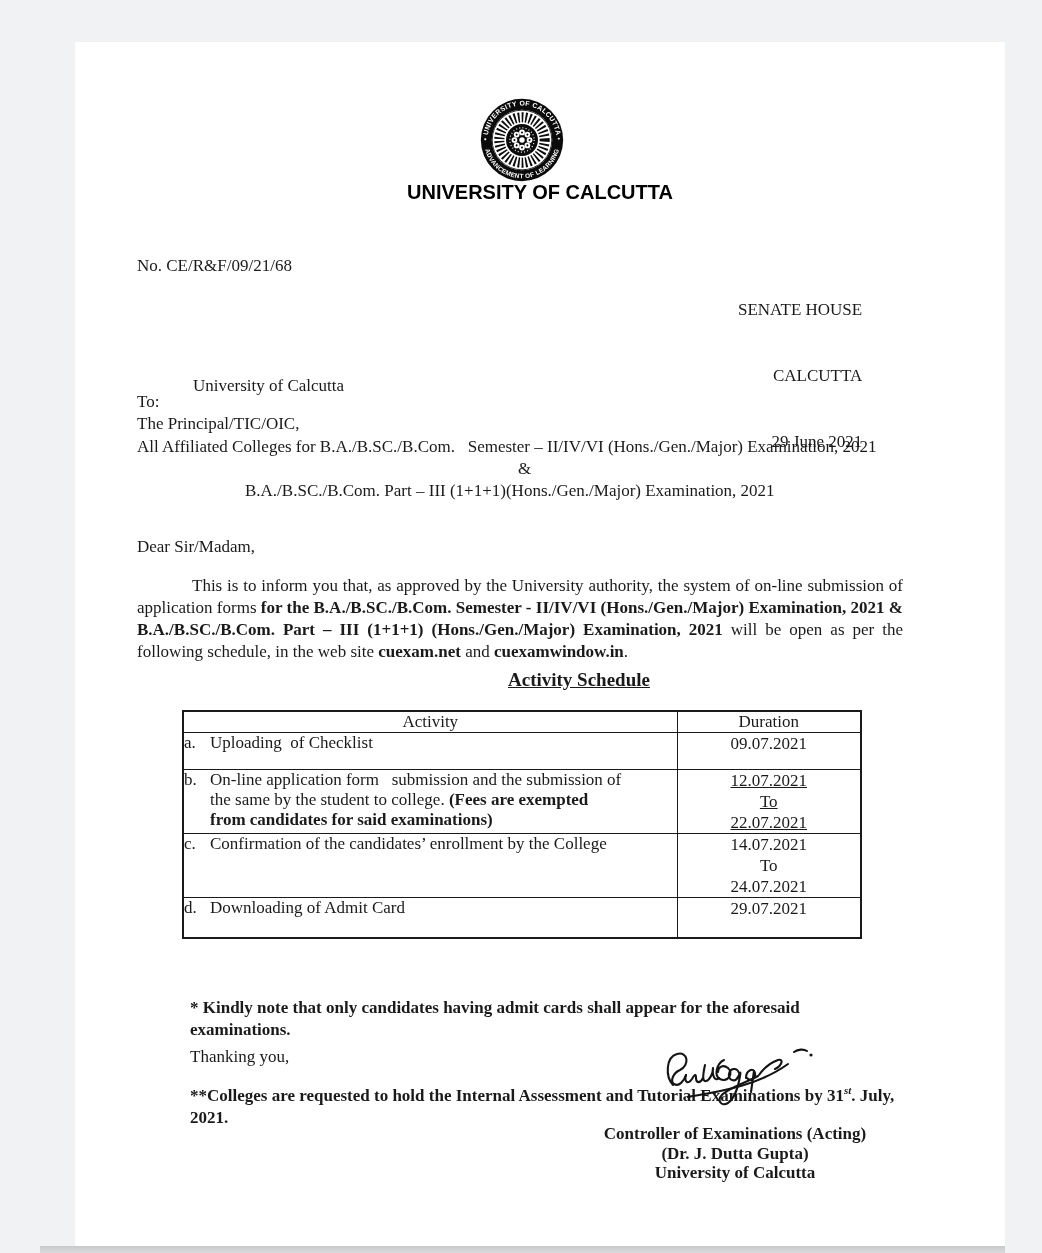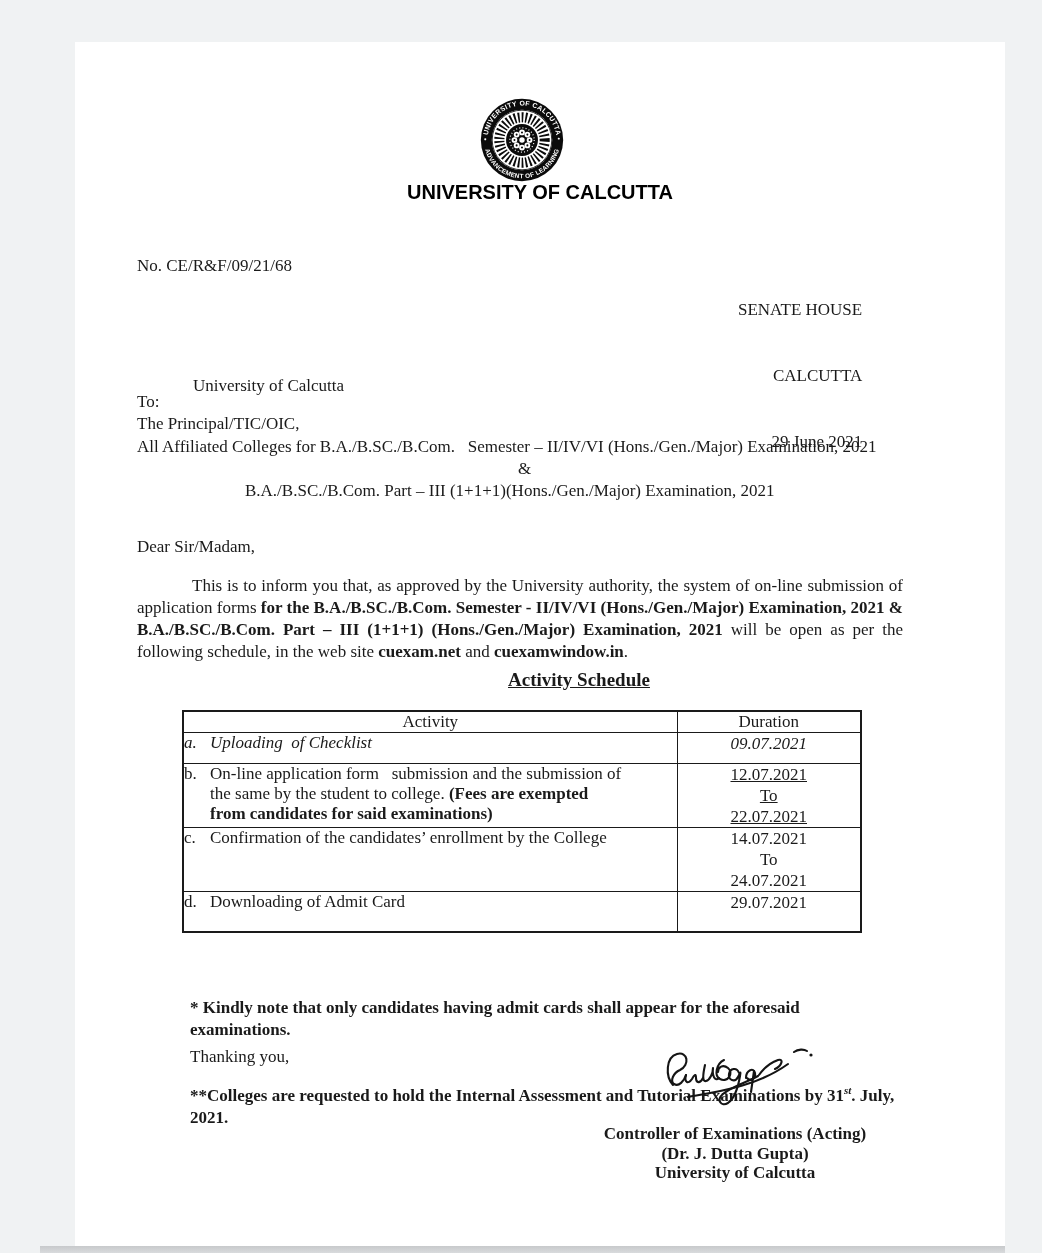--- a/index.html
+++ b/index.html
@@ -76,21 +76,21 @@
     padding:0;
   }
   .sched-table{border:2px solid #1a1a1a;}
   .col-activity{width:494px;}
   .col-duration{width:184px;}
   .sched-table th{text-align:center;height:20px;line-height:20px;}
   .act-cell{padding:1px 8px 0 38px;}
   .act-marker{display:inline-block;width:26px;}
   .act-text{display:inline-block;vertical-align:top;width:418px;line-height:20px;white-space:pre-wrap;}
   .dur-cell{text-align:center;line-height:21px;padding-top:1px;margin-top:16px;}
-  .row-a{height:31px;font-style:italic;}
+  .row-a{height:37px;}
   .row-b{height:63px;text-decoration:underline;}
   .row-c{height:62px;}
   .row-d{height:40px;}
 
   
   .notes{left:115px;top:899px;width:714px;font-weight:bold;}
   .notes sup{font-size:11px;line-height:0;font-style:italic;}
 
   .closing{left:115px;top:992px;}
 

